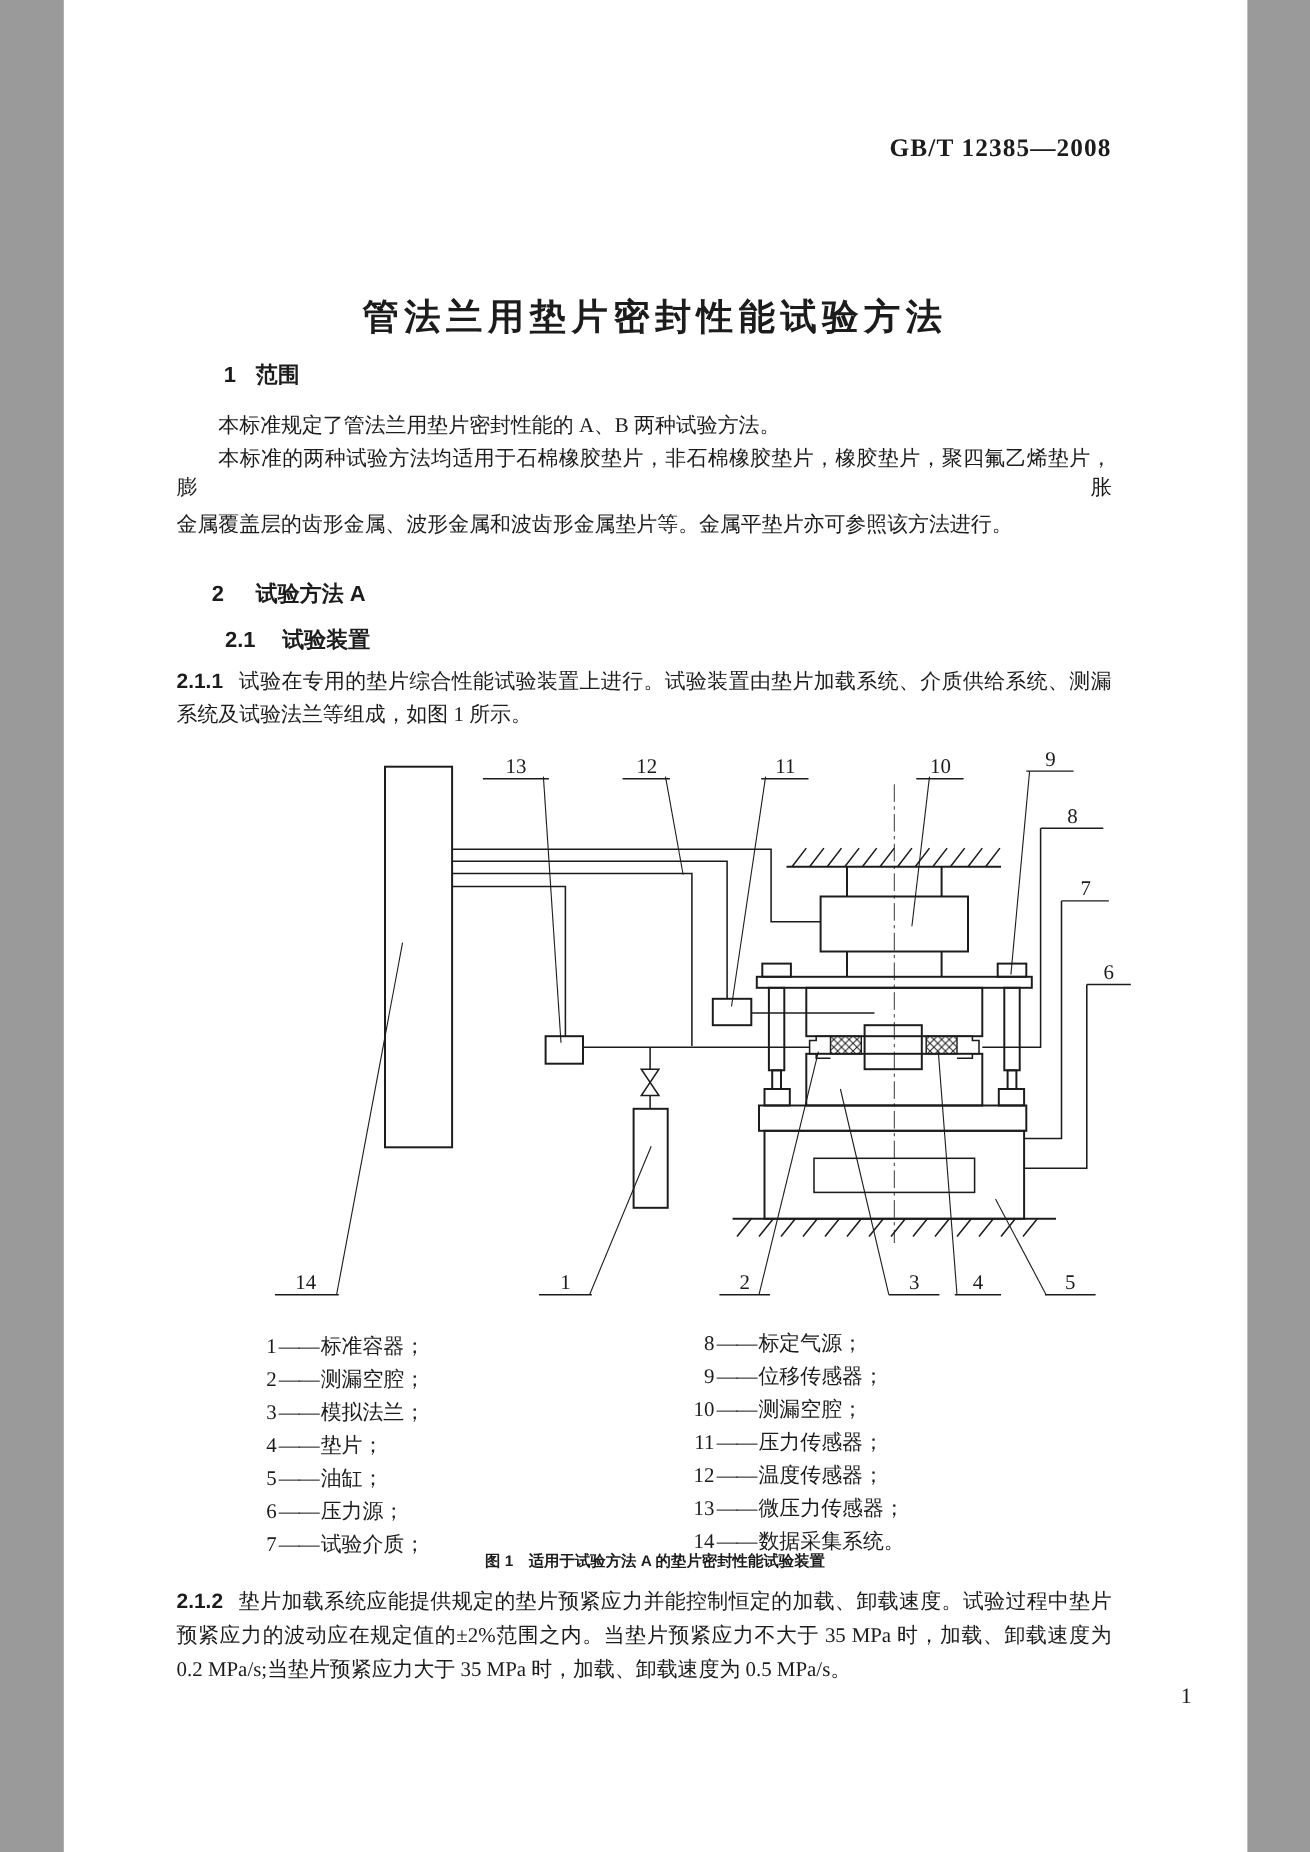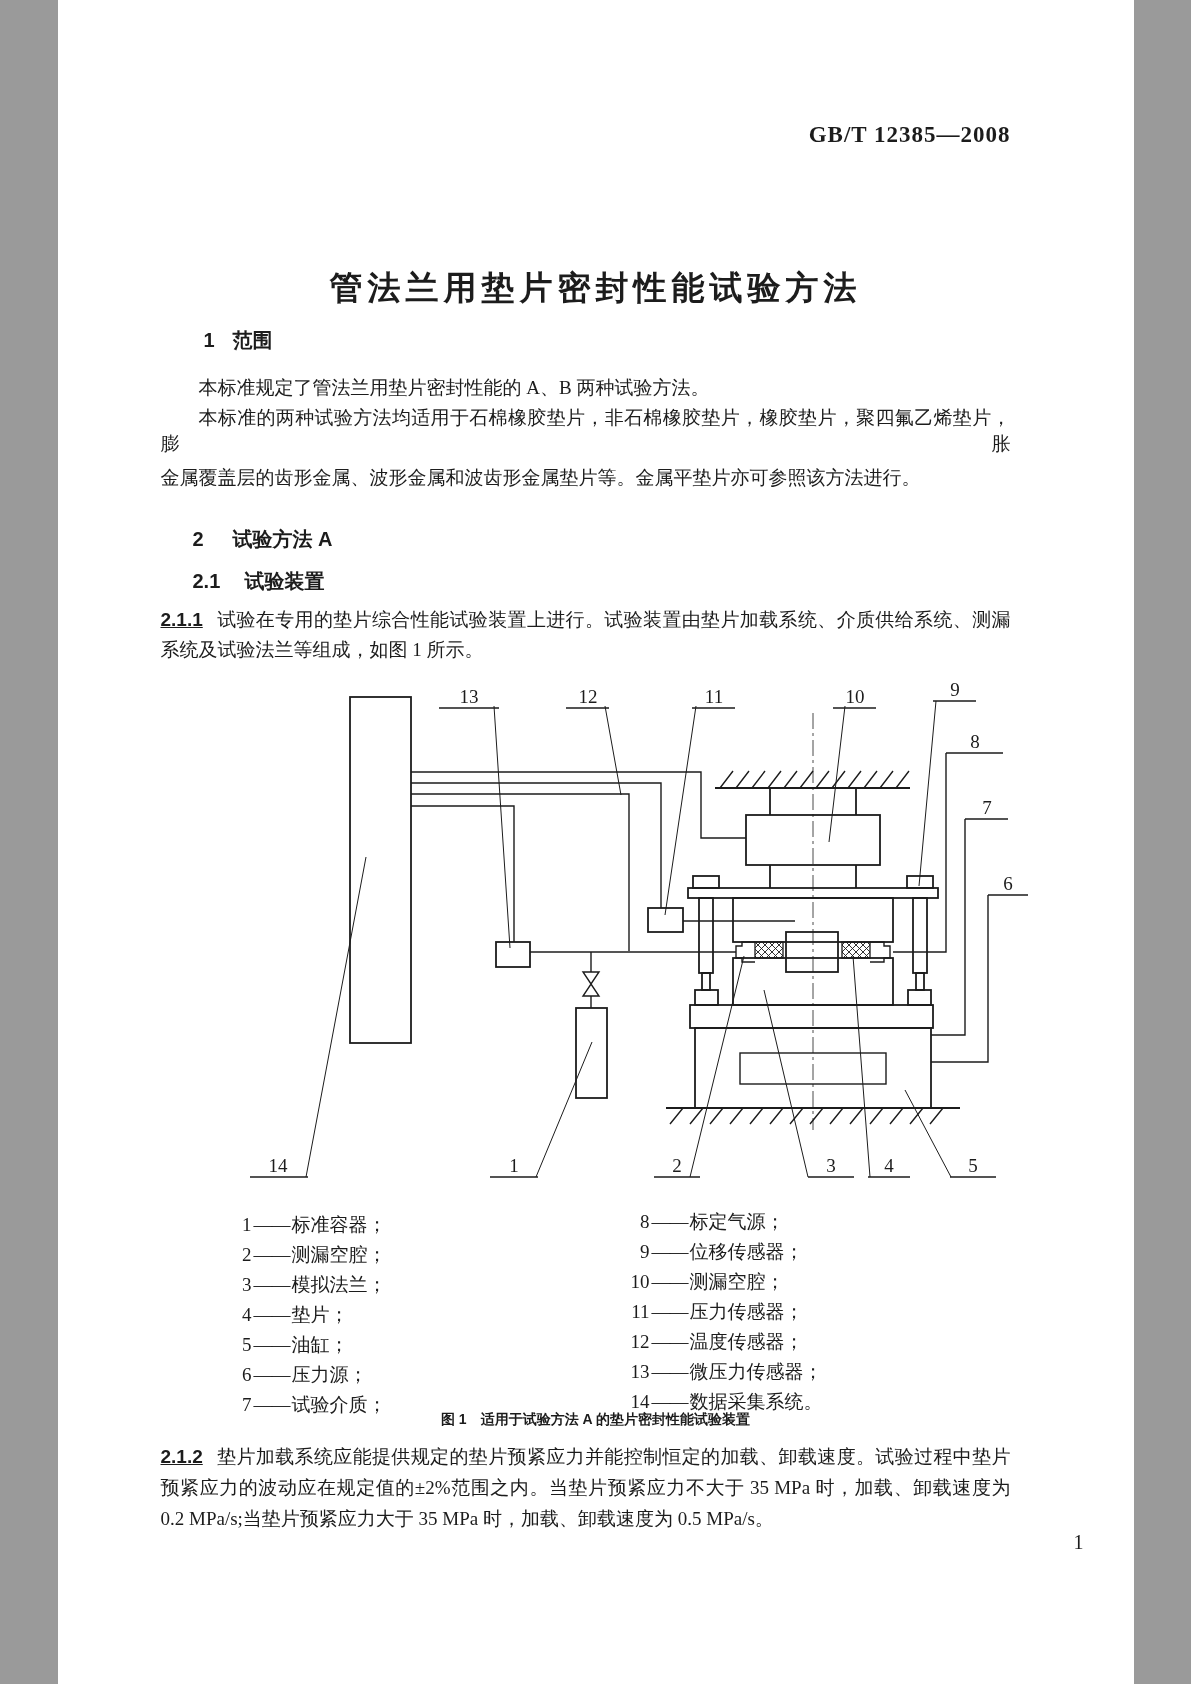--- a/index.html
+++ b/index.html
@@ -35,21 +35,21 @@
   .heading .h-num{display:inline-block;min-width:22px;}
   .heading .h-gap{display:inline-block;width:18px;}
   .bodyline{
     left:103px;right:123px;
     font-size:19px;
     line-height:26px;
     white-space:nowrap;
   }
   .just{white-space:normal;text-align:justify;text-align-last:justify;}
   .indent{text-indent:38px;}
-  .clause-num{font-weight:bold;font-family:"Liberation Sans","DejaVu Sans",sans-serif;text-decoration:underline;}
+  .clause-num{font-weight:bold;font-family:"Liberation Sans","DejaVu Sans",sans-serif;}
   .clause-gap{display:inline-block;width:14px;}
   .fig-caption{
     top:1411px;left:0;width:100%;
     text-align:center;
     font-size:14px;font-weight:bold;
     font-family:"Liberation Sans","DejaVu Sans",sans-serif;
   }
   .legend{
     font-size:19px;
   }
@@ -83,21 +83,21 @@
 
   <div class="abs bodyline indent" style="top:375px;">本标准规定了管法兰用垫片密封性能的 A、B 两种试验方法。</div>
   <div class="abs bodyline just" style="top:405px;text-indent:38px;">本标准的两种试验方法均适用于石棉橡胶垫片，非石棉橡胶垫片，橡胶垫片，聚四氟乙烯垫片，膨胀</div>
   <div class="abs bodyline" style="top:465px;">金属覆盖层的齿形金属、波形金属和波齿形金属垫片等。金属平垫片亦可参照该方法进行。</div>
 
   <div class="abs heading" style="top:526px;">
     <span class="h-num">2</span><span class="h-gap"></span><span>试验方法 A</span>
   </div>
 
   <div class="abs heading" style="top:568px;">
-    <span class="h-num" style="min-width:34px;">2.1</span><span class="h-gap"></span><span>试验装置</span>
+    <span class="h-num" style="min-width:34px;margin-left:12px;">2.1</span><span class="h-gap"></span><span>试验装置</span>
   </div>
 
   <div class="abs bodyline just" style="top:607px;">
     <span class="clause-num">2.1.1</span><span class="clause-gap"></span><span>试验在专用的垫片综合性能试验装置上进行。试验装置由垫片加载系统、介质供给系统、测漏</span>
   </div>
   <div class="abs bodyline" style="top:637px;">系统及试验法兰等组成，如图 1 所示。</div>
 
   <svg class="abs" style="left:150px;top:680px;" width="880" height="520" viewBox="150 680 880 520">
     <defs>
       <pattern id="xhatch" width="7" height="7" patternUnits="userSpaceOnUse">

